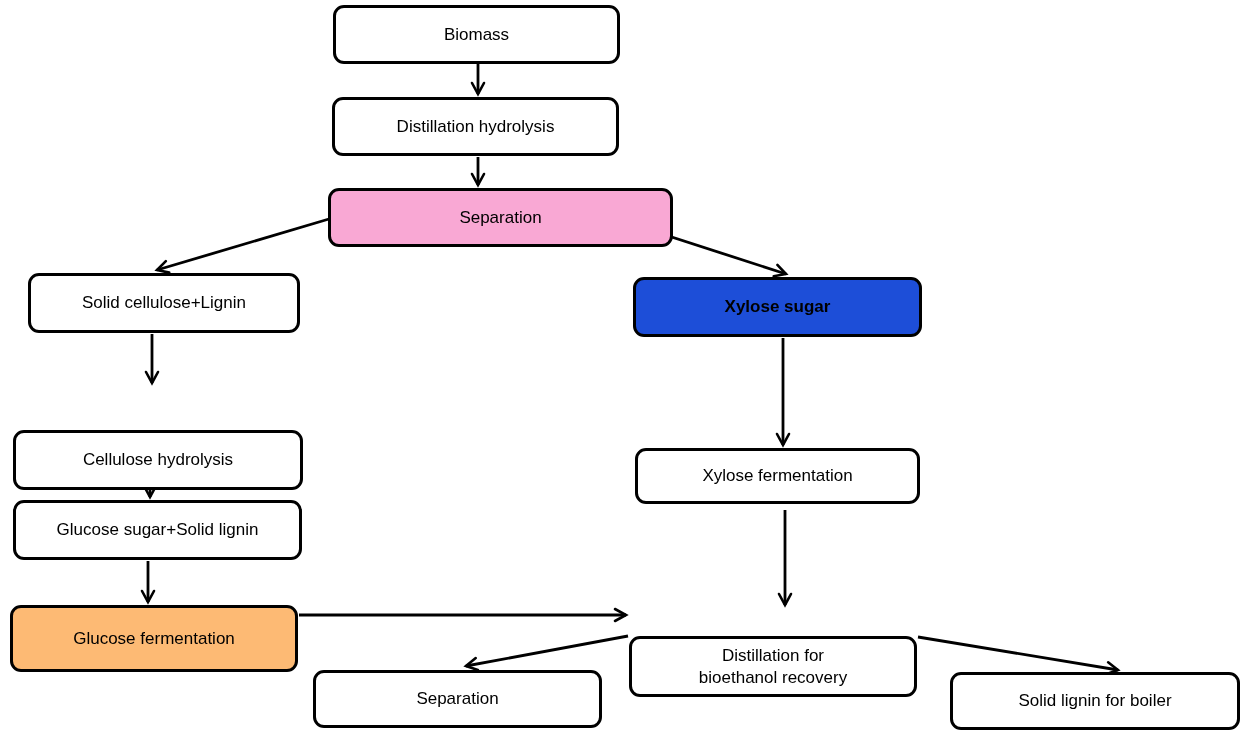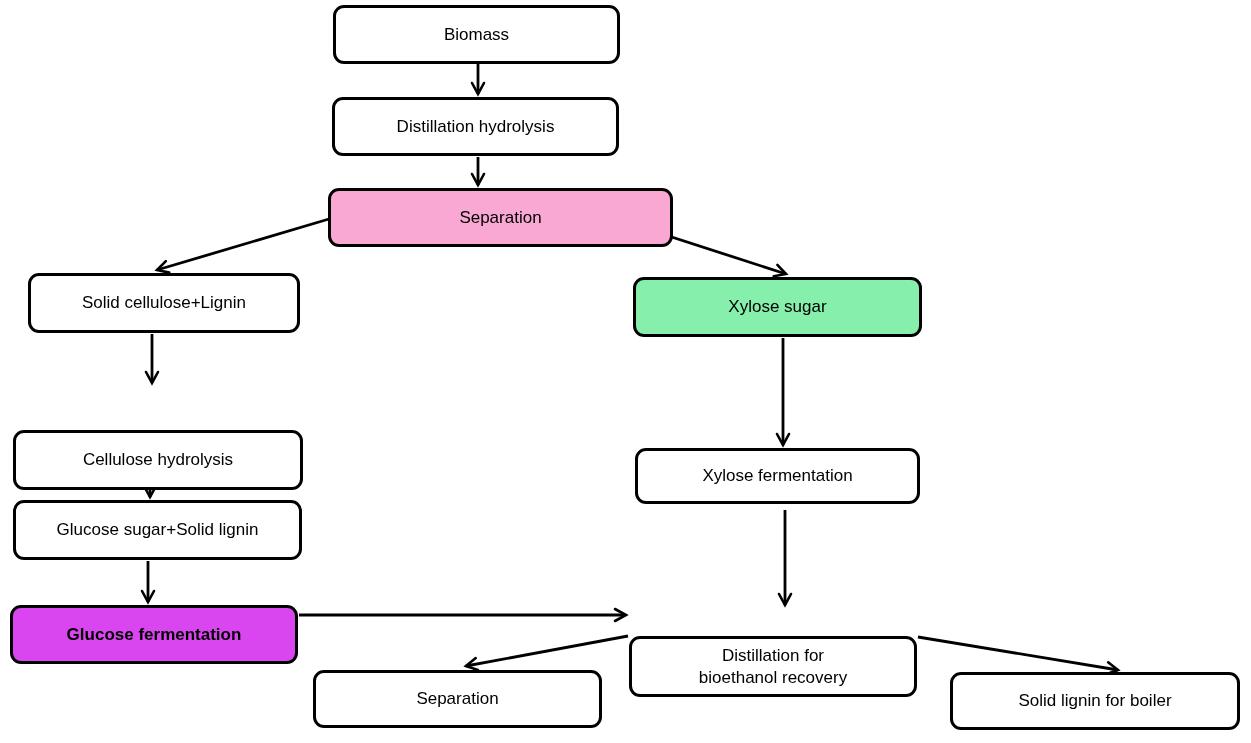--- a/index.html
+++ b/index.html
@@ -63,21 +63,21 @@
         <line x1="918" y1="637" x2="1118" y2="670" marker-end="url(#arrowhead)"></line>
       </g>
   </svg>
   <div id="nodes">
       <div class="node" style="left: 333px; top: 5px; width: 287px; height: 59px; background: rgb(255, 255, 255); border-color: rgb(0, 0, 0);"><span>Biomass</span></div>
       <div class="node" style="left: 332px; top: 97px; width: 287px; height: 59px; background: rgb(255, 255, 255); border-color: rgb(0, 0, 0);"><span>Distillation hydrolysis</span></div>
       <div class="node" style="left: 328px; top: 188px; width: 345px; height: 59px; background: #f9a8d4; border-color: rgb(0, 0, 0);"><span>Separation</span></div>
       <div class="node" style="left: 28px; top: 273px; width: 272px; height: 60px; background: rgb(255, 255, 255); border-color: rgb(0, 0, 0);"><span>Solid cellulose+Lignin</span></div>
       <div class="node" style="left: 13px; top: 386px; width: 290px; height: 60px; background: rgb(255, 255, 255); border-color: rgb(0, 0, 0); margin-top: 44px;"><span>Cellulose hydrolysis</span></div>
       <div class="node" style="left: 13px; top: 500px; width: 289px; height: 60px; background: rgb(255, 255, 255); border-color: rgb(0, 0, 0); text-align: right;"><span>Glucose sugar+Solid lignin</span></div>
-      <div class="node" style="left: 10px; top: 605px; width: 288px; height: 59px; background: #d946ef; border-color: rgb(0, 0, 0); font-weight: bold;"><span>Glucose fermentation</span></div>
-      <div class="node" style="left: 633px; top: 277px; width: 289px; height: 60px; background: #86efac; border-color: rgb(0, 0, 0);"><span>Xylose sugar</span></div>
+      <div class="node" style="left: 10px; top: 605px; width: 288px; height: 67px; background: #fdba74; border-color: rgb(0, 0, 0);"><span>Glucose fermentation</span></div>
+      <div class="node" style="left: 633px; top: 277px; width: 289px; height: 60px; background: #1d4ed8; border-color: rgb(0, 0, 0); font-weight: bold;"><span>Xylose sugar</span></div>
       <div class="node" style="left: 635px; top: 448px; width: 285px; height: 56px; background: rgb(255, 255, 255); border-color: rgb(0, 0, 0);"><span>Xylose fermentation</span></div>
       <div class="node" style="left: 629px; top: 608px; width: 288px; height: 61px; background: rgb(255, 255, 255); border-color: rgb(0, 0, 0); margin-top: 28px;"><span>Distillation for
 bioethanol recovery</span></div>
       <div class="node" style="left: 313px; top: 670px; width: 289px; height: 58px; background: rgb(255, 255, 255); border-color: rgb(0, 0, 0);"><span>Separation</span></div>
       <div class="node" style="left: 950px; top: 672px; width: 290px; height: 58px; background: rgb(255, 255, 255); border-color: rgb(0, 0, 0);"><span>Solid lignin for boiler</span></div>
     </div>
 </div>
 
 </body></html>

